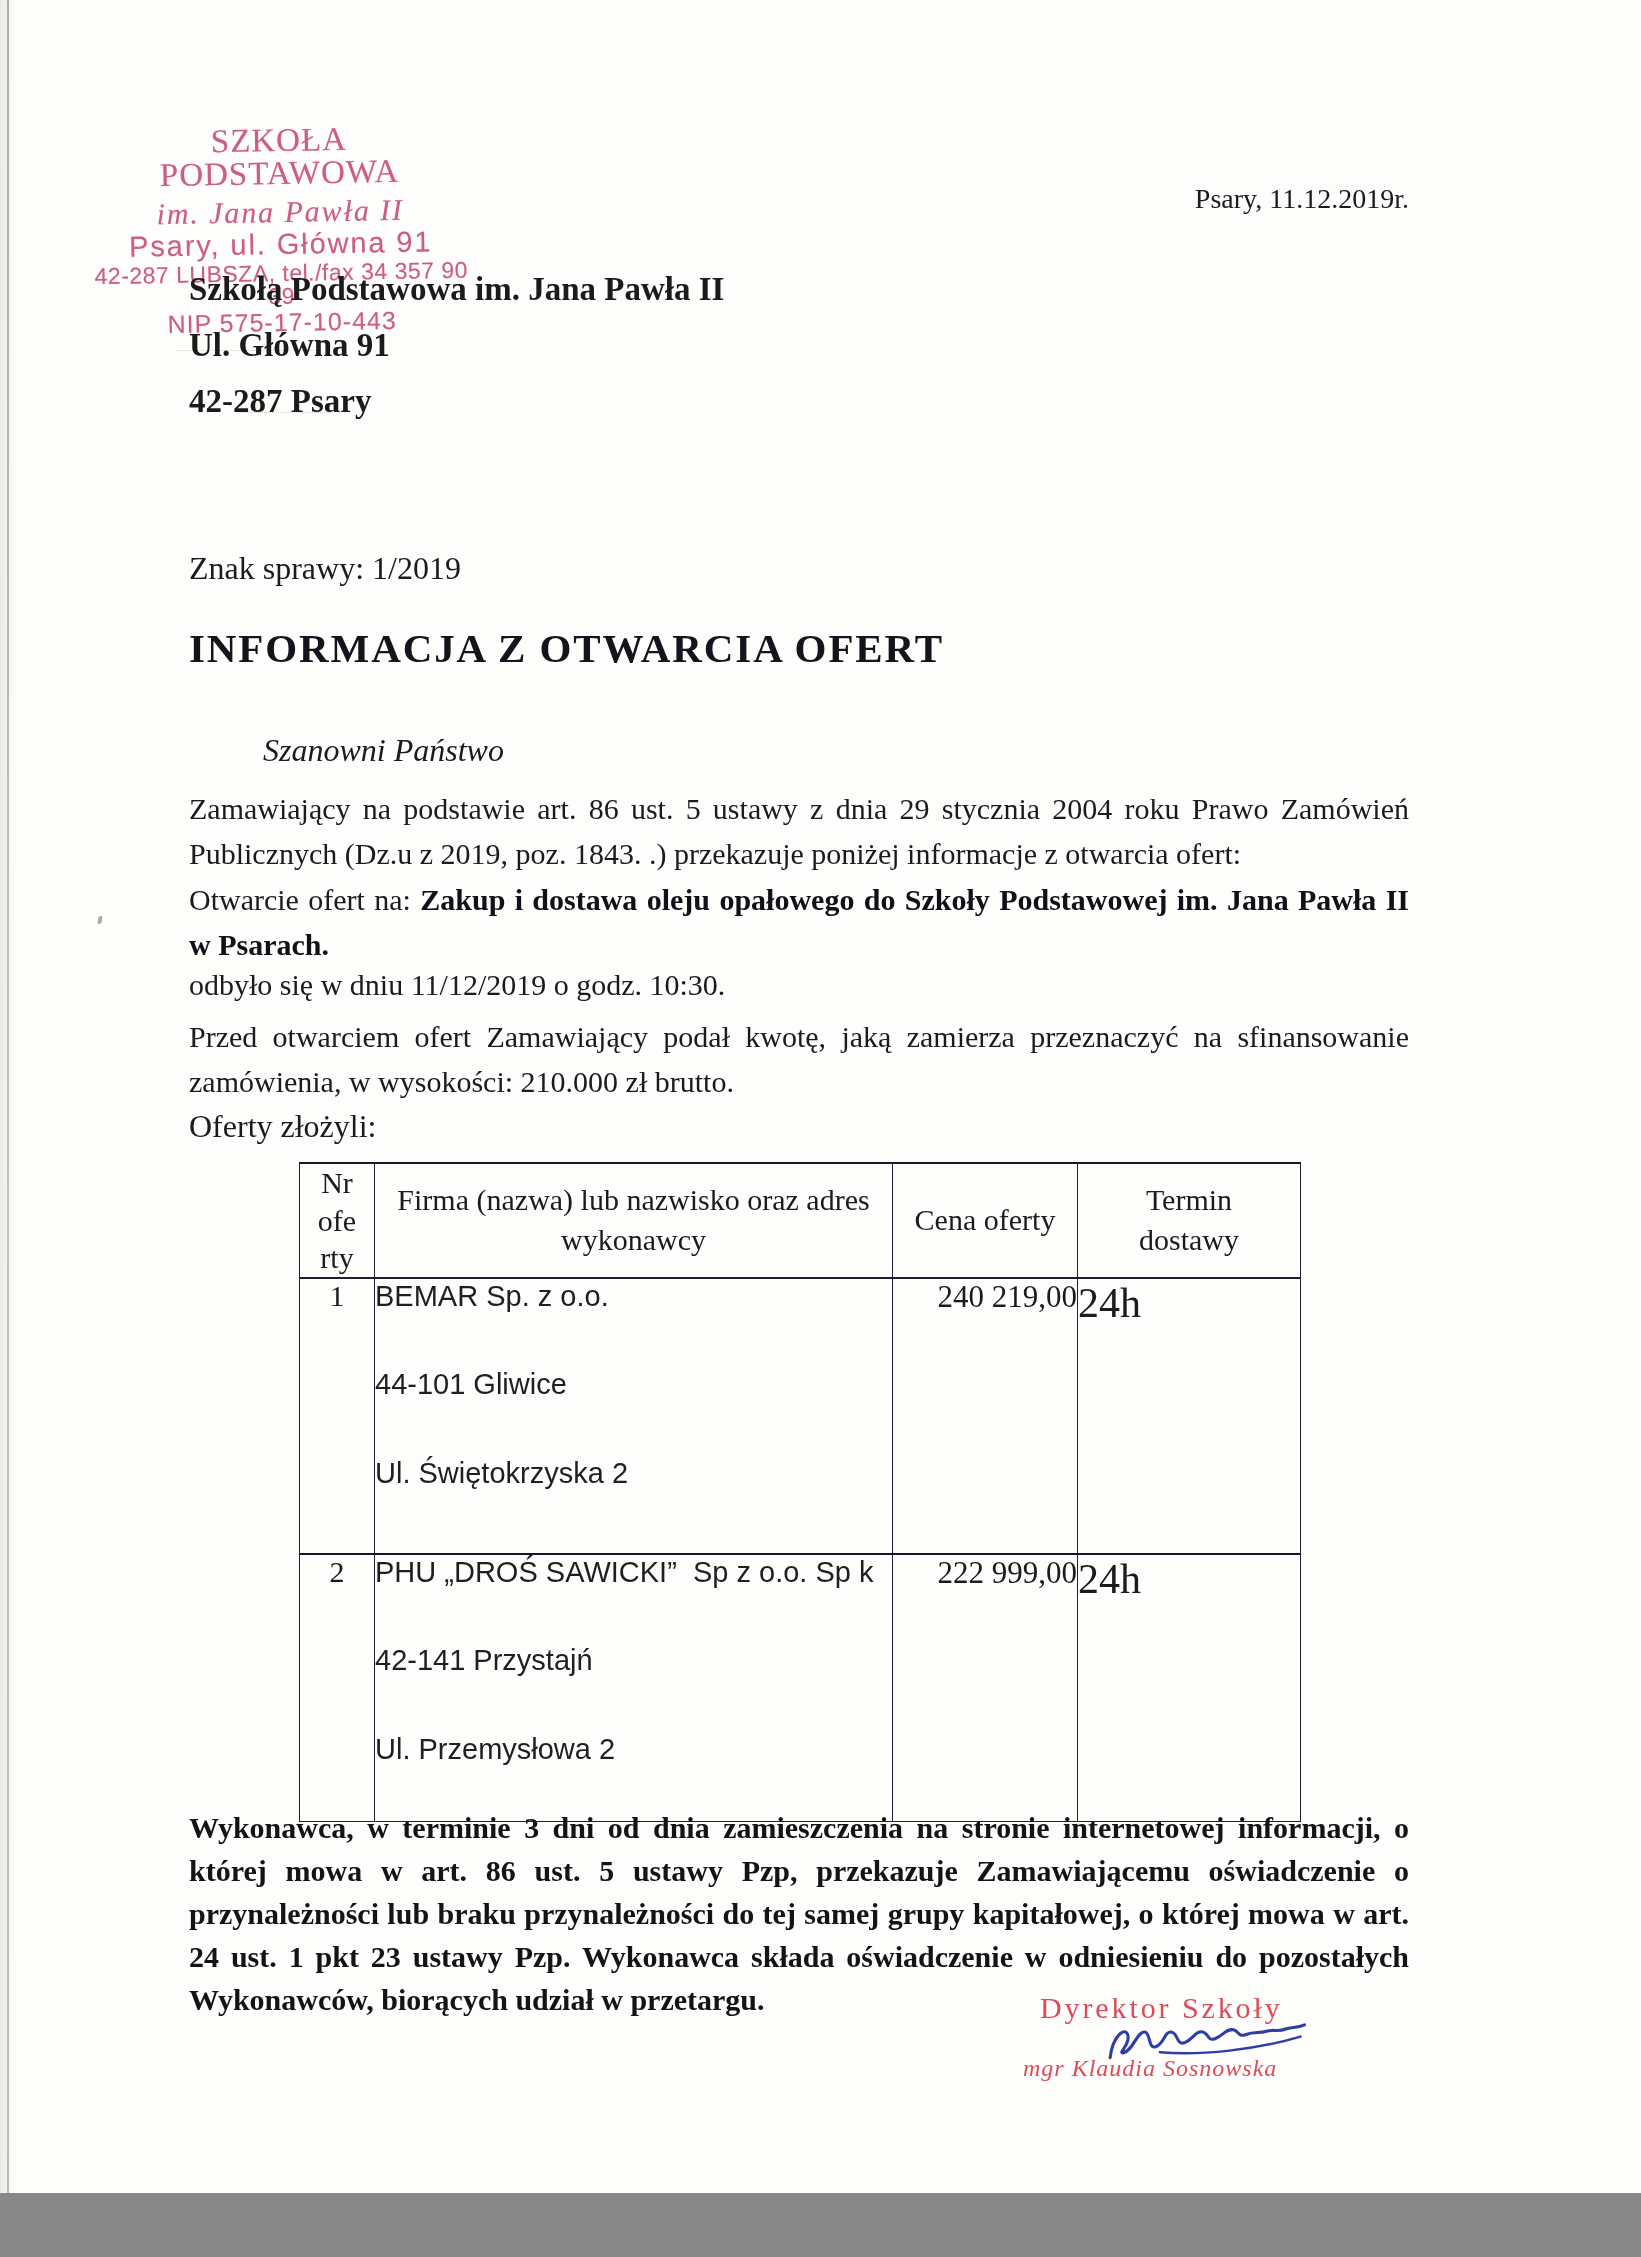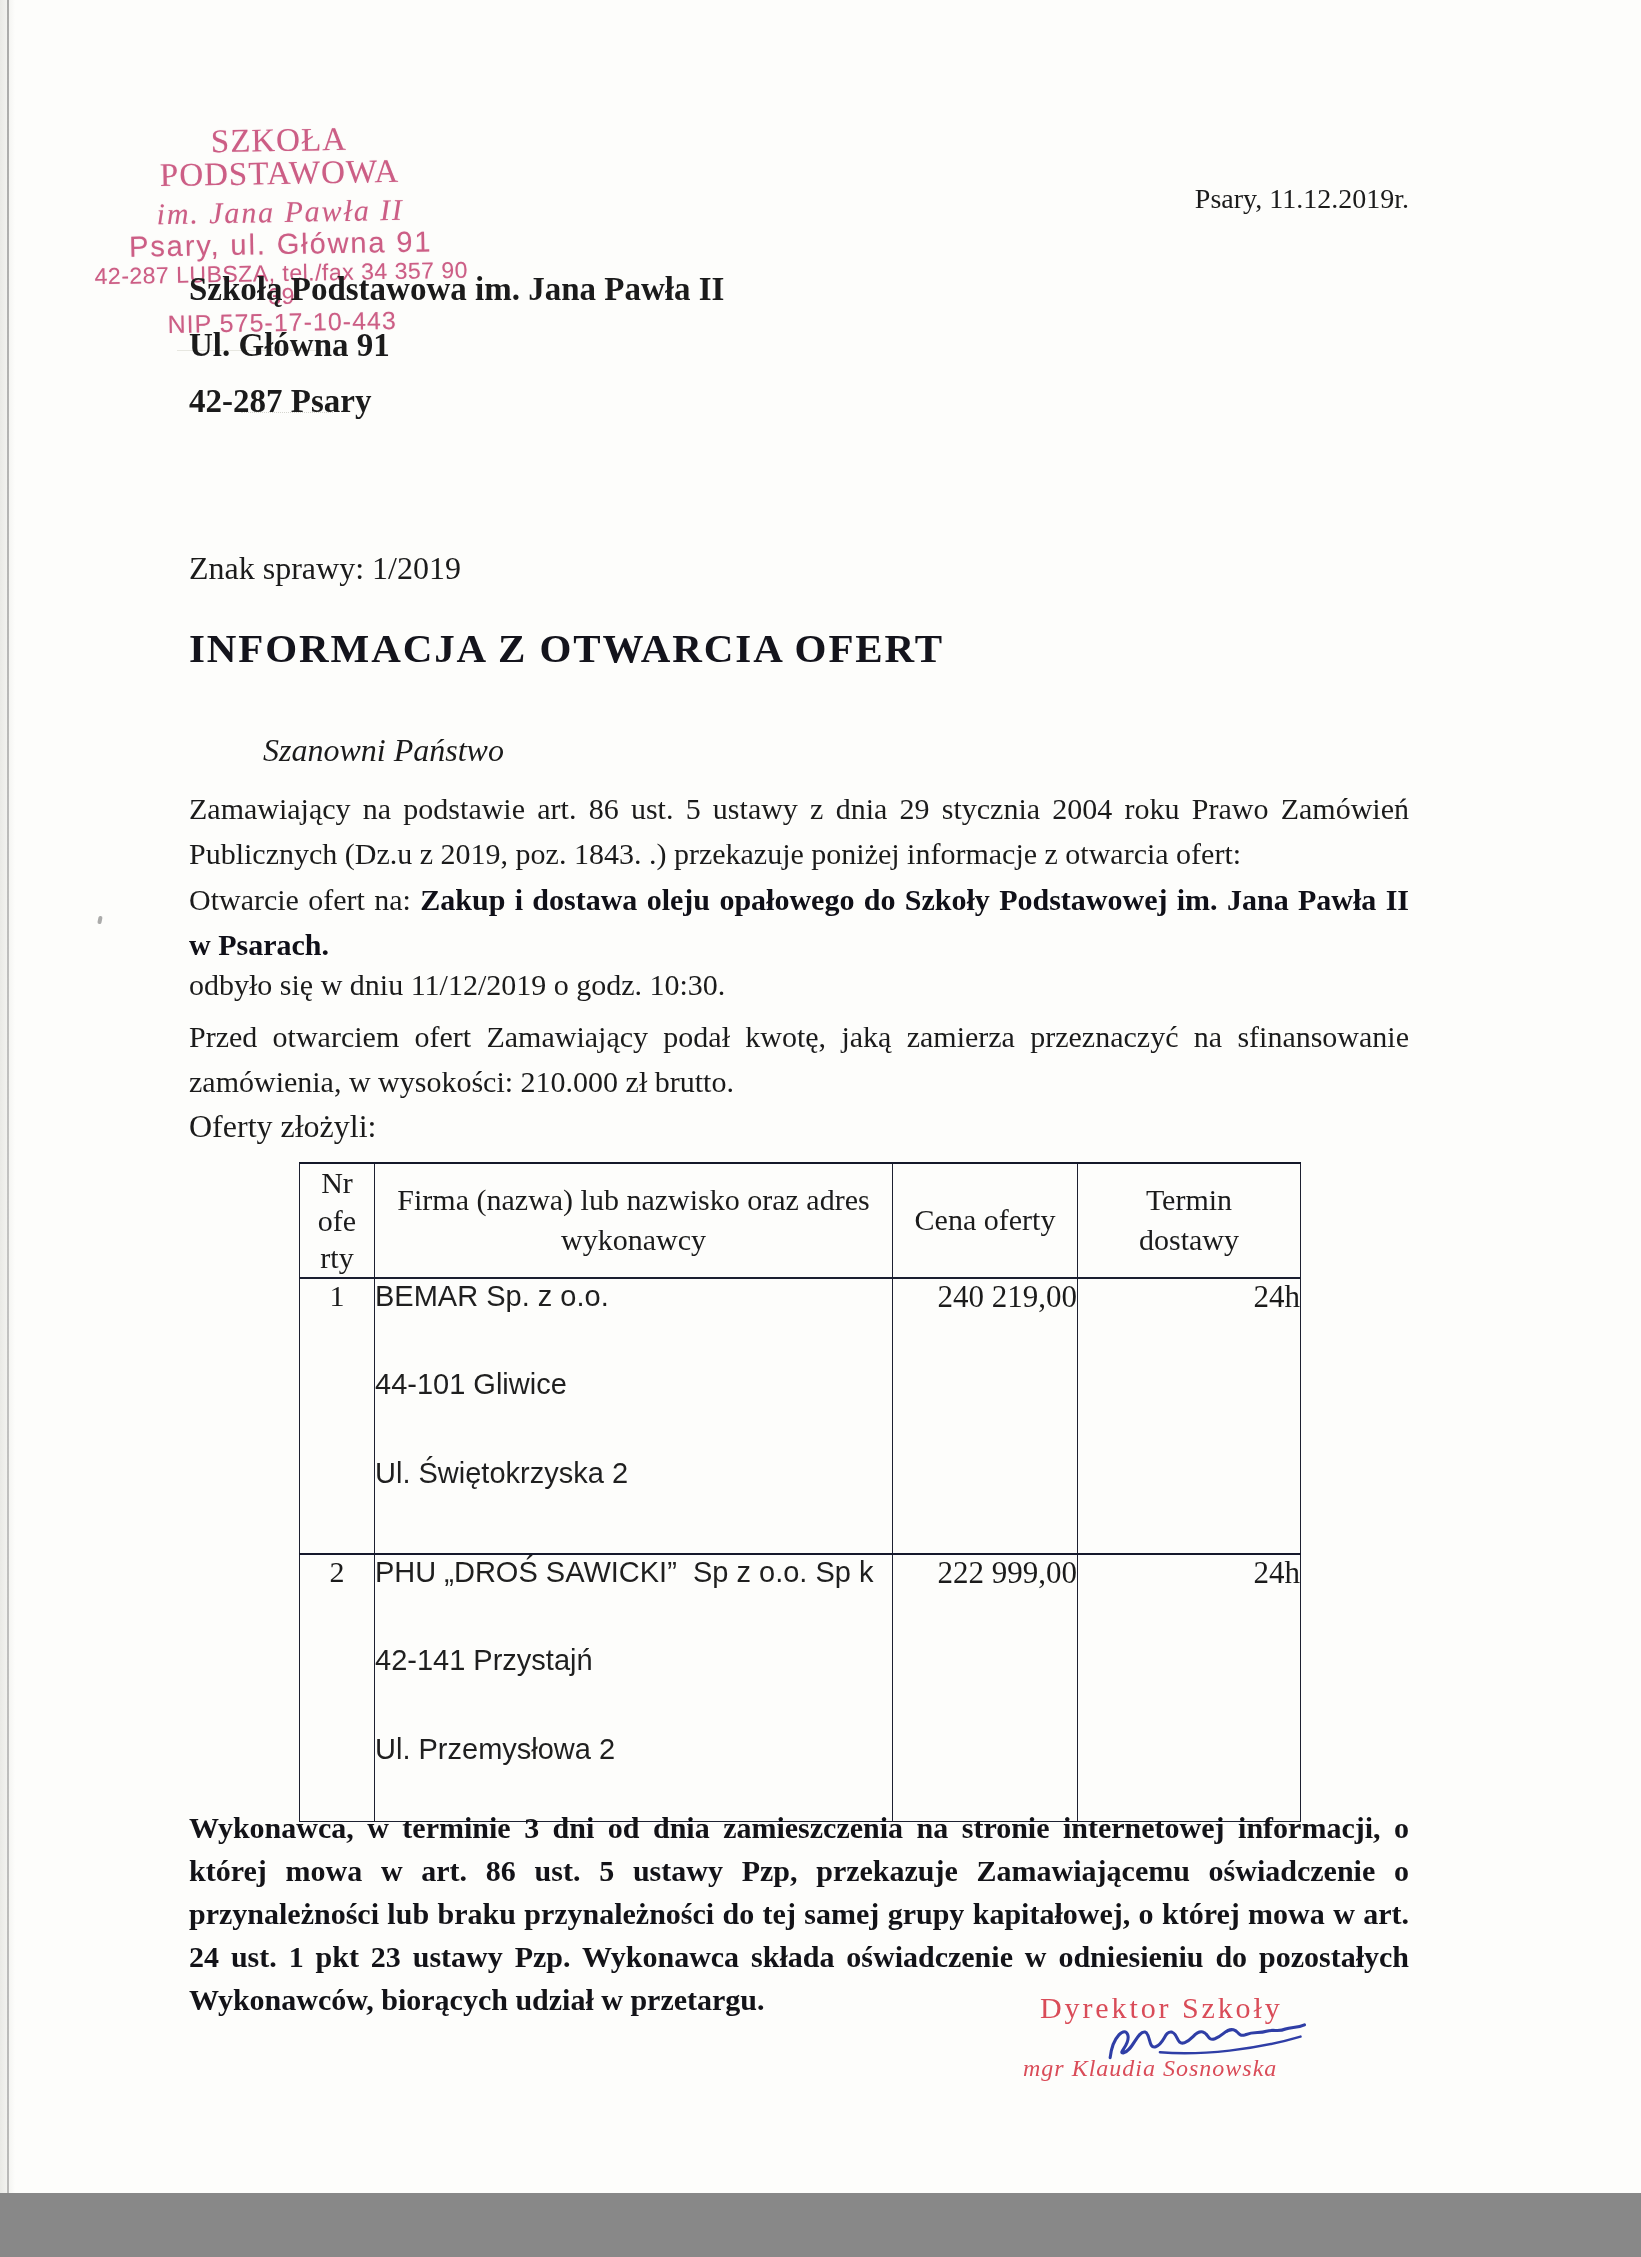--- a/index.html
+++ b/index.html
@@ -58,21 +58,21 @@
   table.offers thead th{vertical-align:middle;text-align:center;height:98px;line-height:1.35;
     border-bottom:2.9px solid #1a1e30;}
   table.offers .rowsep td{border-top:2.9px solid #15182b;}
   .h-nr{width:50px;margin:0 auto;line-height:1.25;}
   .h-termin{width:145px;margin:0 auto;}
   td.c-nr{text-align:center;padding-top:15.4px;height:100%;}
   td.c-company{font-family:"Liberation Sans",sans-serif;font-size:29px;color:#1f1f1f;
     padding:15.4px 9.7px 0 19.3px;}
   td.c-company div{white-space:pre-wrap;margin-bottom:54px;line-height:1.2;}
   td.c-price{text-align:right;padding:17.4px 15.4px 0 0;font-size:31px;}
-  td.c-delivery{text-align:right;padding:17.4px 21px 0 0;font-size:31px;}
+  td.c-delivery{padding:17.4px 21px 0 0;font-size:42px;}
   tr.r1{height:276px;}
   tr.r2{height:248px;}
 
   .closing{position:absolute;left:189px;top:1806px;width:1220px;margin:0;font-size:30px;
     font-weight:bold;line-height:43px;text-align:justify;text-align-last:left;color:#131318;}
 
   
   .sig-role{position:absolute;left:1040px;top:1991px;font-size:30px;letter-spacing:2.9px;
     color:#d84350;opacity:.95;}
   .sig-hand{position:absolute;left:1103px;top:2014px;transform:rotate(-4deg);}

